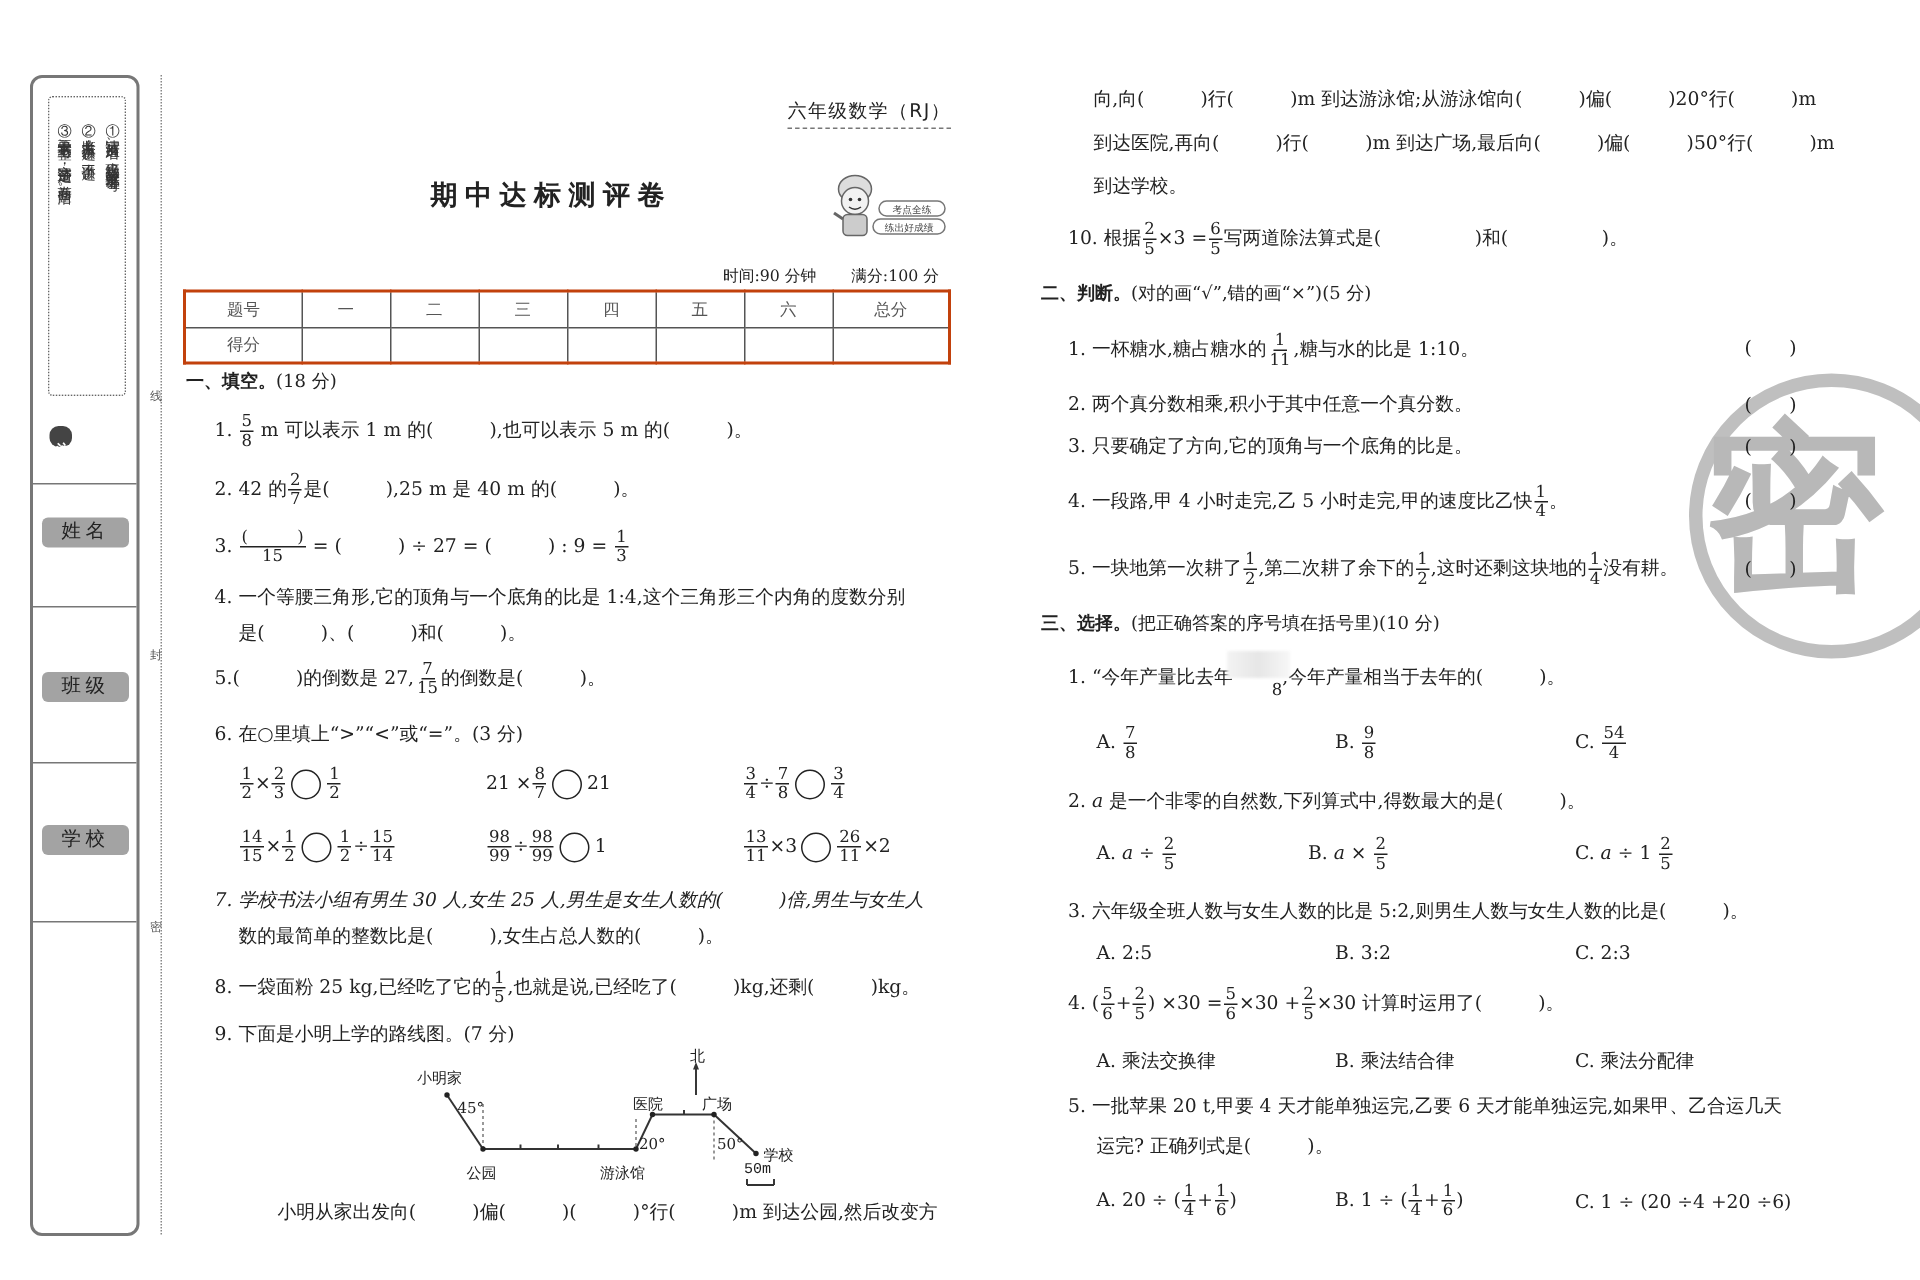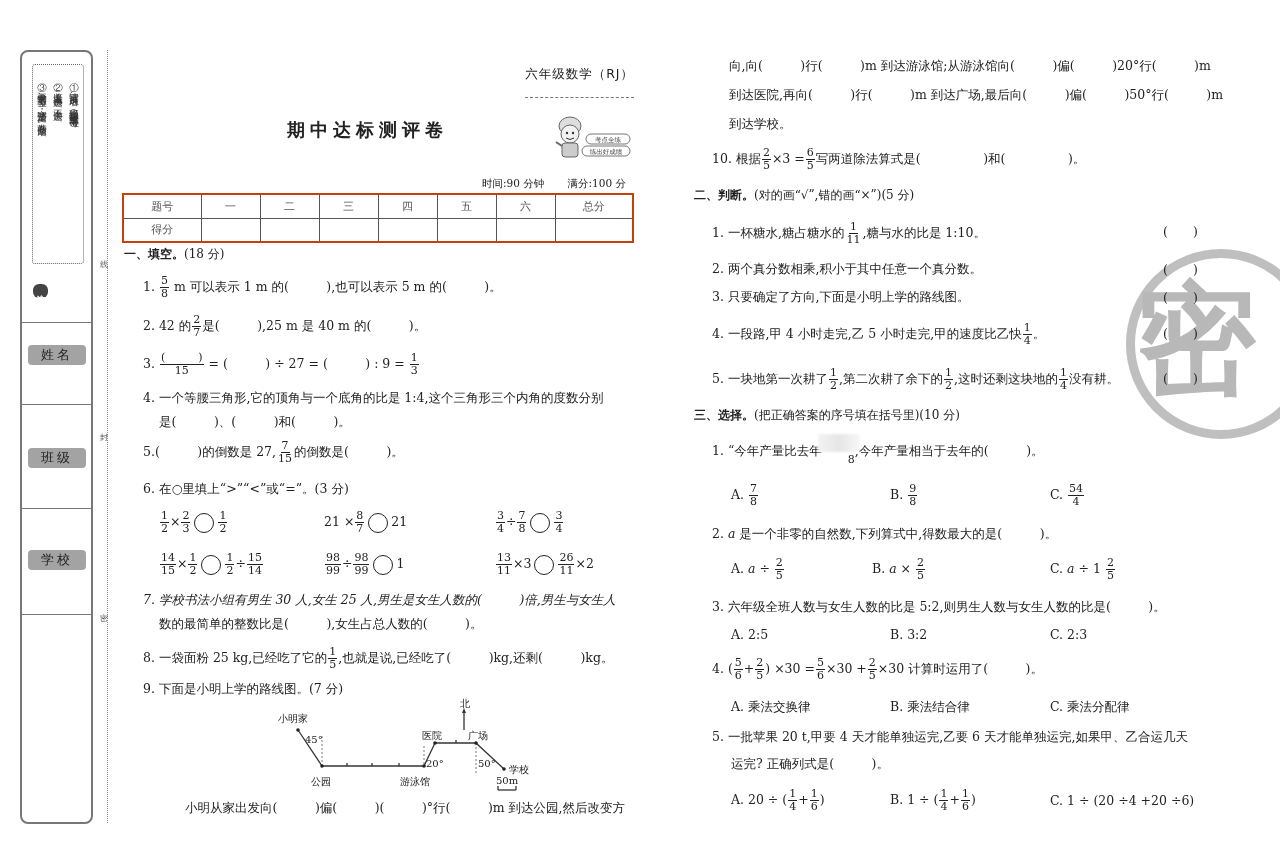--- a/index.html
+++ b/index.html
@@ -11,21 +11,21 @@
   .notice-box { position: absolute; left: 10px; top: 12px; width: 52px; height: 200px; border: 1.5px dotted #666; border-radius: 3px; }
   .notice-col { position: absolute; top: 10px; writing-mode: vertical-rl; font-size: 9.5px; line-height: 14px; letter-spacing: 1px; color: #333; white-space: nowrap; }
   .notice-badge { position: absolute; left: 11px; top: 232px; writing-mode: vertical-rl; font-size: 9px; color: #fff; background: #444; border-radius: 6px; padding: 3px 1px; letter-spacing: 2px; font-family: "DejaVu Sans", sans-serif; font-weight: bold; }
   .bind-section { position: absolute; left: 0; width: 69px; border-top: 1.5px solid #777; }
   .bind-label { position: absolute; left: 6px; width: 58px; height: 20px; background: #a3a3a3; border-radius: 4px; color: #222; text-align: center; font-size: 13px; line-height: 20px; letter-spacing: 3px; }
   .cut-line { position: absolute; left: 107px; top: 50px; height: 773px; border-left: 1.5px dotted #888; }
   .cut-char { position: absolute; left: 97px; font-size: 8px; color: #555; writing-mode: vertical-rl; }
 
   
   .page-left { position: absolute; left: 122px; top: 55px; width: 512px; }
-  .grade-tag { position: absolute; right: 0; top: 11px; font-family: "DejaVu Sans", sans-serif; font-size: 12.5px; border-bottom: 1.5px dashed #777; padding-bottom: 14px; letter-spacing: 1px; }
+  .grade-tag { position: absolute; right: 0; top: 11px; font-family: "DejaVu Sans", sans-serif; font-size: 12.5px; border-bottom: 1.5px dashed #777; padding-bottom: 2px; letter-spacing: 1px; }
   .exam-title { position: absolute; left: 165px; top: 63px; font-family: "DejaVu Sans", sans-serif; font-weight: bold; font-size: 18px; letter-spacing: 5px; }
   .mascot { position: absolute; left: 428px; top: 57px; width: 84px; height: 50px; }
   .meta-line { position: absolute; right: 8px; top: 122px; font-size: 10.5px; }
   .meta-line span { margin-left: 20px; }
   table.score { position: absolute; left: 0; top: 138px; width: 512px; border-collapse: collapse; font-family: "DejaVu Sans", sans-serif; font-size: 11px; color: #555; }
   table.score td { border: 1px solid #555; height: 24px; text-align: center; }
   table.score { border: 2px solid #c2410c; }
 
   .q { position: absolute; white-space: nowrap; font-size: 12.5px; }
   .sec { position: absolute; white-space: nowrap; font-size: 12px; }
@@ -283,21 +283,21 @@
   <div class="map-label" style="left:0px; top:12px;">小明家</div>
   <div class="map-label" style="left:33px; top:75px;">公园</div>
   <div class="map-label" style="left:122px; top:75px;">游泳馆</div>
   <div class="map-label" style="left:144px; top:29px;">医院</div>
   <div class="map-label" style="left:190px; top:29px;">广场</div>
   <div class="map-label" style="left:231px; top:63px;">学校</div>
   <div class="map-label" style="left:27px; top:34px;">45°</div>
   <div class="map-label" style="left:148px; top:58px;">20°</div>
   <div class="map-label" style="left:200px; top:58px;">50°</div>
   <div class="map-label" style="left:182px; top:-3px;">北</div>
-  <div class="map-label" style="left:218px; top:75px;">50m</div>
+  <div class="map-label" style="left:218px; top:75px;font-family:Liberation Mono, monospace;">50m</div>
 </div>
 
 <div class="q" style="left:185px; top:800px;">小明从家出发向(　　　)偏(　　　)(　　　)°行(　　　)m 到达公园,然后改变方</div>
 
 <div class="q" style="left:729px; top:58px;">向,向(　　　)行(　　　)m 到达游泳馆;从游泳馆向(　　　)偏(　　　)20°行(　　　)m</div>
 <div class="q" style="left:729px; top:87px;">到达医院,再向(　　　)行(　　　)m 到达广场,最后向(　　　)偏(　　　)50°行(　　　)m</div>
 <div class="q" style="left:729px; top:116px;">到达学校。</div>
 
 <div class="q" style="left:712px; top:147px;">
   <span>10.</span> <span>根据</span><span class="frac">
@@ -315,21 +315,21 @@
 <div class="q" style="left:712px; top:221px;">
   <span>1.</span> <span>一杯糖水,糖占糖水的</span><span class="frac">
       <span class="n">1</span>
       <span class="d">11</span>
     </span><span>,糖与水的比是 1:10。</span>
 </div>
 <div class="q" style="left:712px; top:261px;">
   <span>2.</span> <span>两个真分数相乘,积小于其中任意一个真分数。</span>
 </div>
 <div class="q" style="left:712px; top:289px;">
-  <span>3.</span> <span>只要确定了方向,下面是小明上学的路线图。</span>
+  <span>3.</span> <span>只要确定了方向,它的顶角与一个底角的比是。</span>
 </div>
 <div class="q" style="left:712px; top:322px;">
   <span>4.</span> <span>一段路,甲 4 小时走完,乙 5 小时走完,甲的速度比乙快</span><span class="frac">
       <span class="n">1</span>
       <span class="d">4</span>
     </span><span>。</span>
 </div>
 <div class="q" style="left:712px; top:367px;">
   <span>5.</span> <span>一块地第一次耕了</span><span class="frac">
       <span class="n">1</span>

